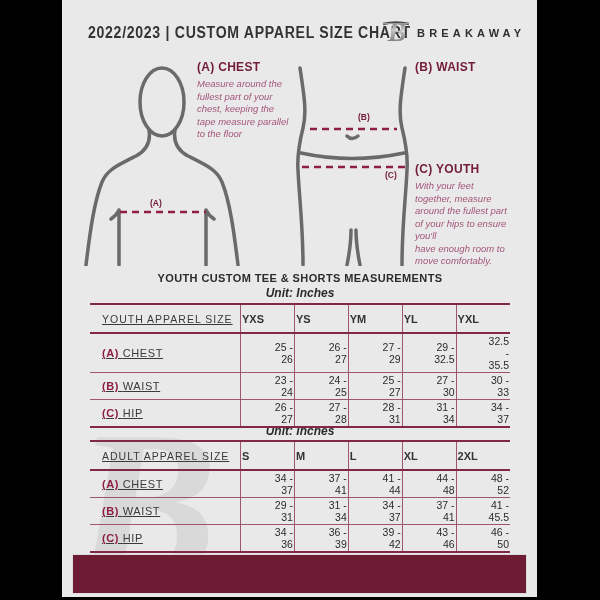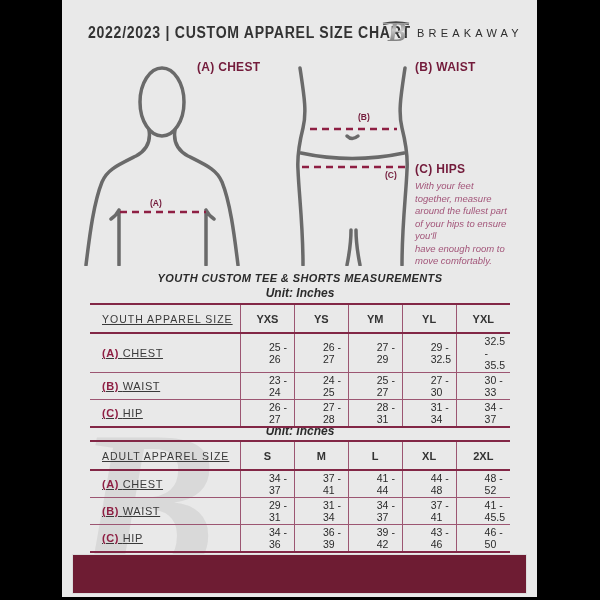--- a/index.html
+++ b/index.html
@@ -12,21 +12,21 @@
     background:#e9e9e9;overflow:hidden;
   }
   
   .hdr-title{
     position:absolute;left:26px;top:24px;white-space:nowrap;
     font-weight:700;font-size:16px;color:#333;
     letter-spacing:.8px;transform:scaleX(.88);transform-origin:left top;
   }
   .logo{position:absolute;left:318px;top:16px;}
   .brand{
-    position:absolute;left:355px;top:27px;font-weight:400;font-size:11px;
+    position:absolute;left:355px;top:27px;font-weight:700;font-size:11px;
     letter-spacing:4.2px;color:#2e2e2e;white-space:nowrap;
   }
   
   .diag{position:absolute;}
   .body-line{fill:none;stroke:#6a6a6a;stroke-width:3.5;stroke-linecap:round;}
   .dash{fill:none;stroke:#8e1f43;stroke-width:2.4;stroke-dasharray:7 5;}
   .diag-label{
     position:absolute;font-size:8.5px;font-weight:700;color:#731b3b;
   }
   
@@ -34,37 +34,37 @@
     position:absolute;font-size:12px;font-weight:800;color:#731b3b;
     letter-spacing:.3px;white-space:nowrap;
   }
   .sec-body{
     position:absolute;width:125px;font-style:italic;font-size:9.5px;
     line-height:12.5px;color:#a3567a;white-space:pre-line;
   }
   
   .tbl-title{
     position:absolute;left:28px;width:420px;text-align:center;
-    font-size:11px;font-weight:700;color:#2b2b2b;letter-spacing:.4px;font-style:italic;
+    font-size:11px;font-weight:700;color:#2b2b2b;letter-spacing:.4px;
   }
   .tbl-unit{
     position:absolute;left:28px;width:420px;text-align:center;
     font-size:12px;font-weight:700;font-style:italic;color:#2b2b2b;
   }
   table.size{
     position:absolute;left:28px;width:420px;border-collapse:collapse;
     table-layout:fixed;z-index:1;
     border-top:2px solid #822746;border-bottom:2px solid #822746;
   }
   table.size thead tr{border-bottom:2px solid #822746;}
   table.size tbody tr{border-top:1px solid #9c5672;}
   table.size tbody tr:first-child{border-top:none;}
   table.size th+th, table.size td+td{border-left:1px solid #9c5672;}
-  table.size th{height:25px;font-weight:700;font-size:11px;color:#333;text-align:center;}
-  table.size td{height:21px;font-size:10.5px;color:#2b2b2b;text-align:left;padding-left:28px;}
+  table.size th{height:25px;font-weight:700;font-size:11px;color:#333;text-align:left;}
+  table.size td{height:21px;font-size:10.5px;color:#2b2b2b;text-align:right;padding-left:28px;}
   table.size .label-col{
     width:137px;text-align:left;padding-left:12px;letter-spacing:.6px;text-decoration:underline;
   }
   table.size th.label-col{font-weight:400;font-size:10.5px;color:#3a3a3a;letter-spacing:1px;}
   table.size td.label-col{font-size:11px;color:#3a3a3a;}
   table.size .key{color:#8e1f43;font-weight:700;}
   
   .watermark{
     position:absolute;left:12px;top:398px;z-index:0;
     font-family:"Liberation Serif",serif;font-style:italic;font-weight:700;
@@ -115,24 +115,29 @@
     <path class="body-line" d="M 55 76 Q 60 81 66 76"></path>
     <path class="body-line" d="M 59 170 C 59 183, 57 195, 55 205"></path>
     <path class="body-line" d="M 64 170 C 64 183, 66 195, 68 205"></path>
     <path class="dash" d="M 18 69 L 105 69"></path>
     <path class="dash" d="M 10 107 L 113 107"></path>
   </svg>
   <span class="diag-label" style="left:296px;top:112px;">(B)</span>
   <span class="diag-label" style="left:323px;top:170px;">(C)</span>
 
   <div class="sec-head" style="left:135px;top:60px;">(A) CHEST</div>
+  <div class="sec-body" style="left:135px;top:78px;">Measure around the
+fullest part of your
+chest, keeping the
+tape measure parallel
+to the floor</div>
 
   <div class="sec-head" style="left:353px;top:60px;">(B) WAIST</div>
 
-  <div class="sec-head" style="left:353px;top:162px;">(C) HIPS</div>
+  <div class="sec-head" style="left:353px;top:162px;">(C) YOUTH</div>
   <div class="sec-body" style="left:353px;top:180px;">With your feet
 together, measure
 around the fullest part
 of your hips to ensure
 you'll
 have enough room to
 move comfortably.</div>
 
   <div class="tbl-title" style="top:272px;">YOUTH CUSTOM TEE &amp; SHORTS MEASUREMENTS</div>
   <div class="tbl-unit" style="top:286px;">Unit: Inches</div>

